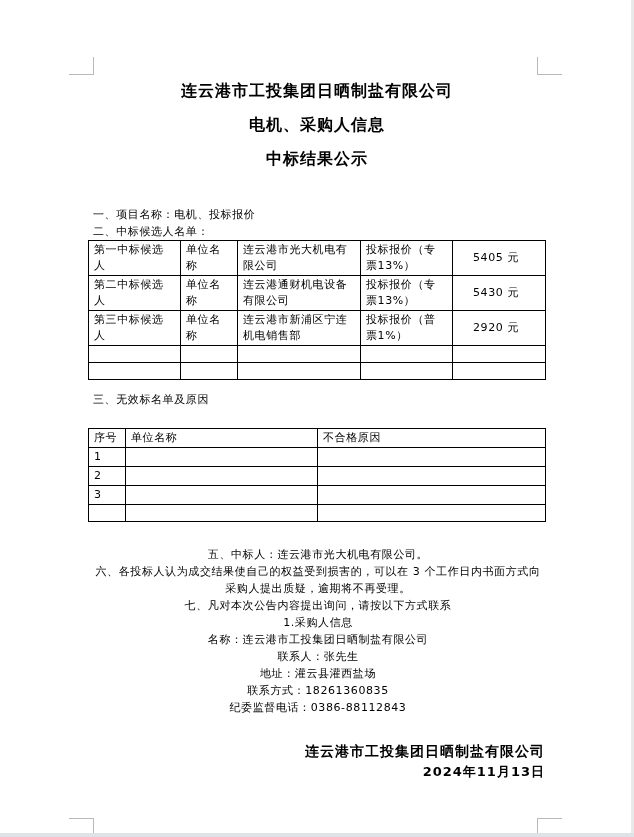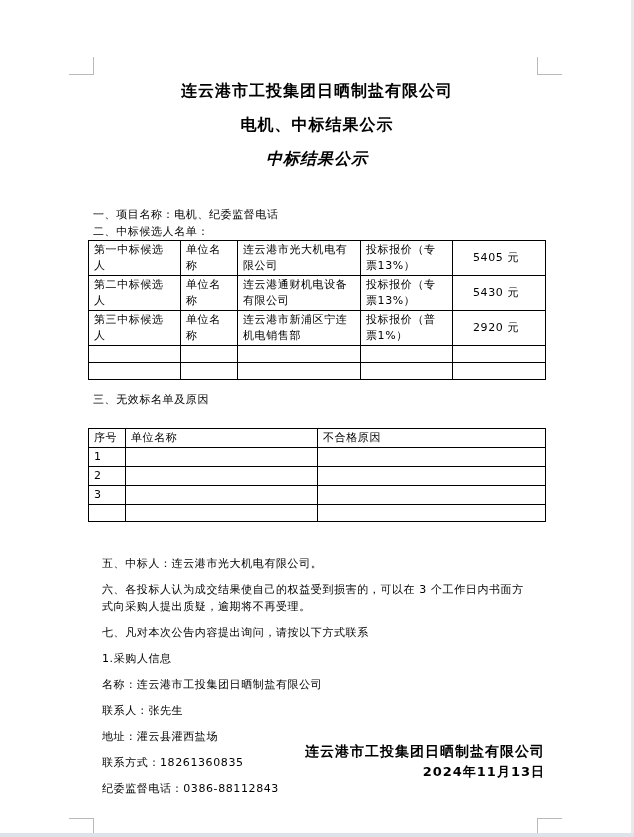--- a/index.html
+++ b/index.html
@@ -14,21 +14,21 @@
 
   
   .mark{position:absolute;width:24px;}
   .mark-tl{left:69px;top:57px;height:17px;border-right:1px solid #b9b9b9;border-bottom:1px solid #b9b9b9;}
   .mark-tr{left:537px;top:57px;height:17px;border-left:1px solid #b9b9b9;border-bottom:1px solid #b9b9b9;}
   .mark-bl{left:69px;top:818px;height:15px;border-right:1px solid #b9b9b9;border-top:1px solid #b9b9b9;}
   .mark-br{left:537px;top:818px;height:15px;border-left:1px solid #b9b9b9;border-top:1px solid #b9b9b9;}
 
   .title{position:absolute;left:0;width:634px;text-align:center;
          font-weight:bold;font-size:16px;letter-spacing:1px;white-space:nowrap;}
-  .t1{top:81px;} .t2{top:115px;} .t3{top:149px;font-style:italic;}
+  .t1{top:81px;} .t2{top:115px;} .t3{top:149px;}
 
   .bodytext{font-size:11px;letter-spacing:0.6px;line-height:17px;}
   .para{position:absolute;left:93px;width:450px;}
 
   table{border-collapse:collapse;table-layout:fixed;}
   .doc-table{position:absolute;left:88px;background:#fff;}
   .doc-table td,.doc-table th{
     border:1px solid #000;font-size:11px;font-weight:normal;letter-spacing:0.6px;
     padding:1px 5px;vertical-align:top;text-align:left;line-height:16px;
     overflow:hidden;word-break:break-all;
@@ -37,42 +37,42 @@
   .tbl-candidates tr.data-row{height:29px;}
   .tbl-candidates tr.empty-row{height:17px;}
   .tbl-candidates td.price-cell{vertical-align:middle;padding-left:20px;}
 
   .tbl-invalid{top:428px;width:457px;}
   .tbl-invalid tr{height:17px;padding-left:47px;}
 
   .sec3{position:absolute;left:93px;top:391px;}
 
   .notes{position:absolute;left:93px;top:546px;width:450px;}
-  .notes div{margin:9px;}
+  .notes div{margin:0;text-align:center;}
 
   .footer{position:absolute;left:88px;width:457px;text-align:right;
           font-weight:bold;white-space:nowrap;}
   .footer-company{top:743px;font-size:14px;letter-spacing:1px;}
   .footer-date{top:763px;font-size:13px;letter-spacing:1px;}
 </style>
 </head>
 <body>
 
 <div class="page">
 
   <div class="mark mark-tl"></div>
   <div class="mark mark-tr"></div>
   <div class="mark mark-bl"></div>
   <div class="mark mark-br"></div>
 
   <div class="title t1">连云港市工投集团日晒制盐有限公司</div>
-  <div class="title t2">电机、中标结果公示</div>
+  <div class="title t2">电机、采购人信息</div>
   <div class="title t3">中标结果公示</div>
 
-  <div class="para bodytext" style="top:206px;">一、项目名称：电机、纪委监督电话</div>
+  <div class="para bodytext" style="top:206px;">一、项目名称：电机、投标报价</div>
   <div class="para bodytext" style="top:223px;">二、中标候选人名单：</div>
 
   <table class="doc-table tbl-candidates">
     <colgroup>
       <col style="width:92px">
         <col style="width:57px">
         <col style="width:123px">
         <col style="width:92px">
         <col style="width:93px">
     </colgroup>

